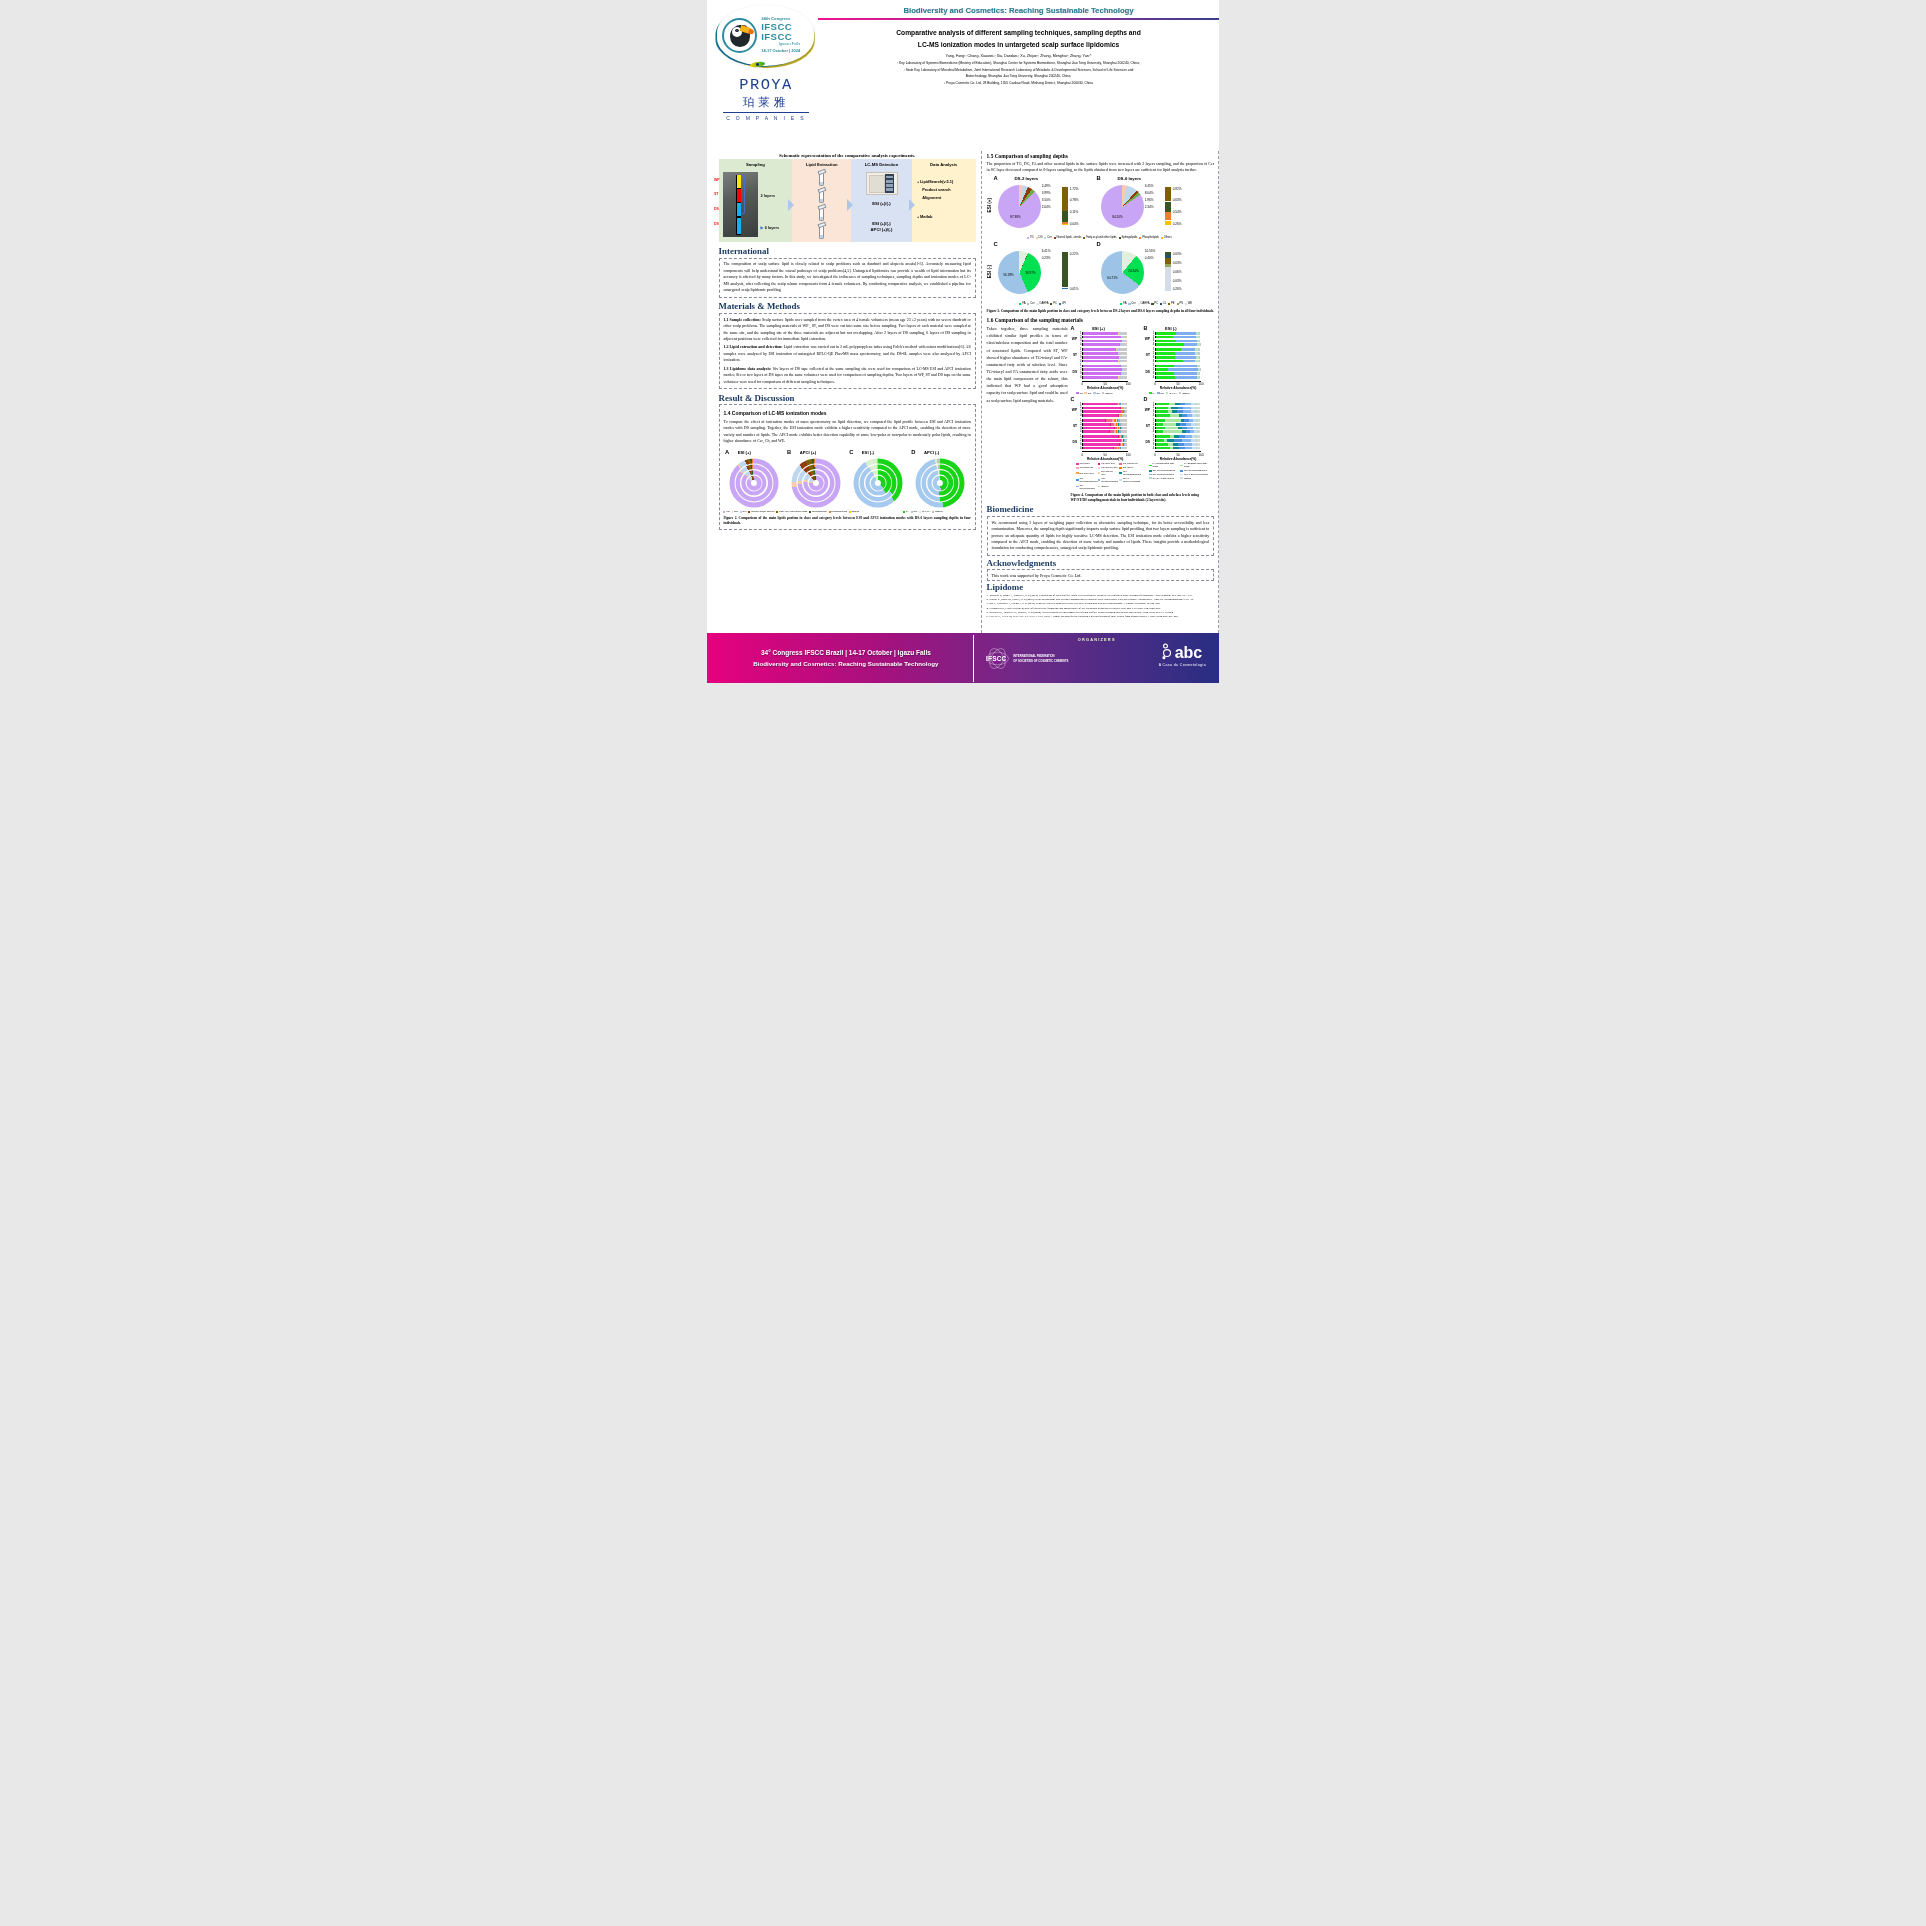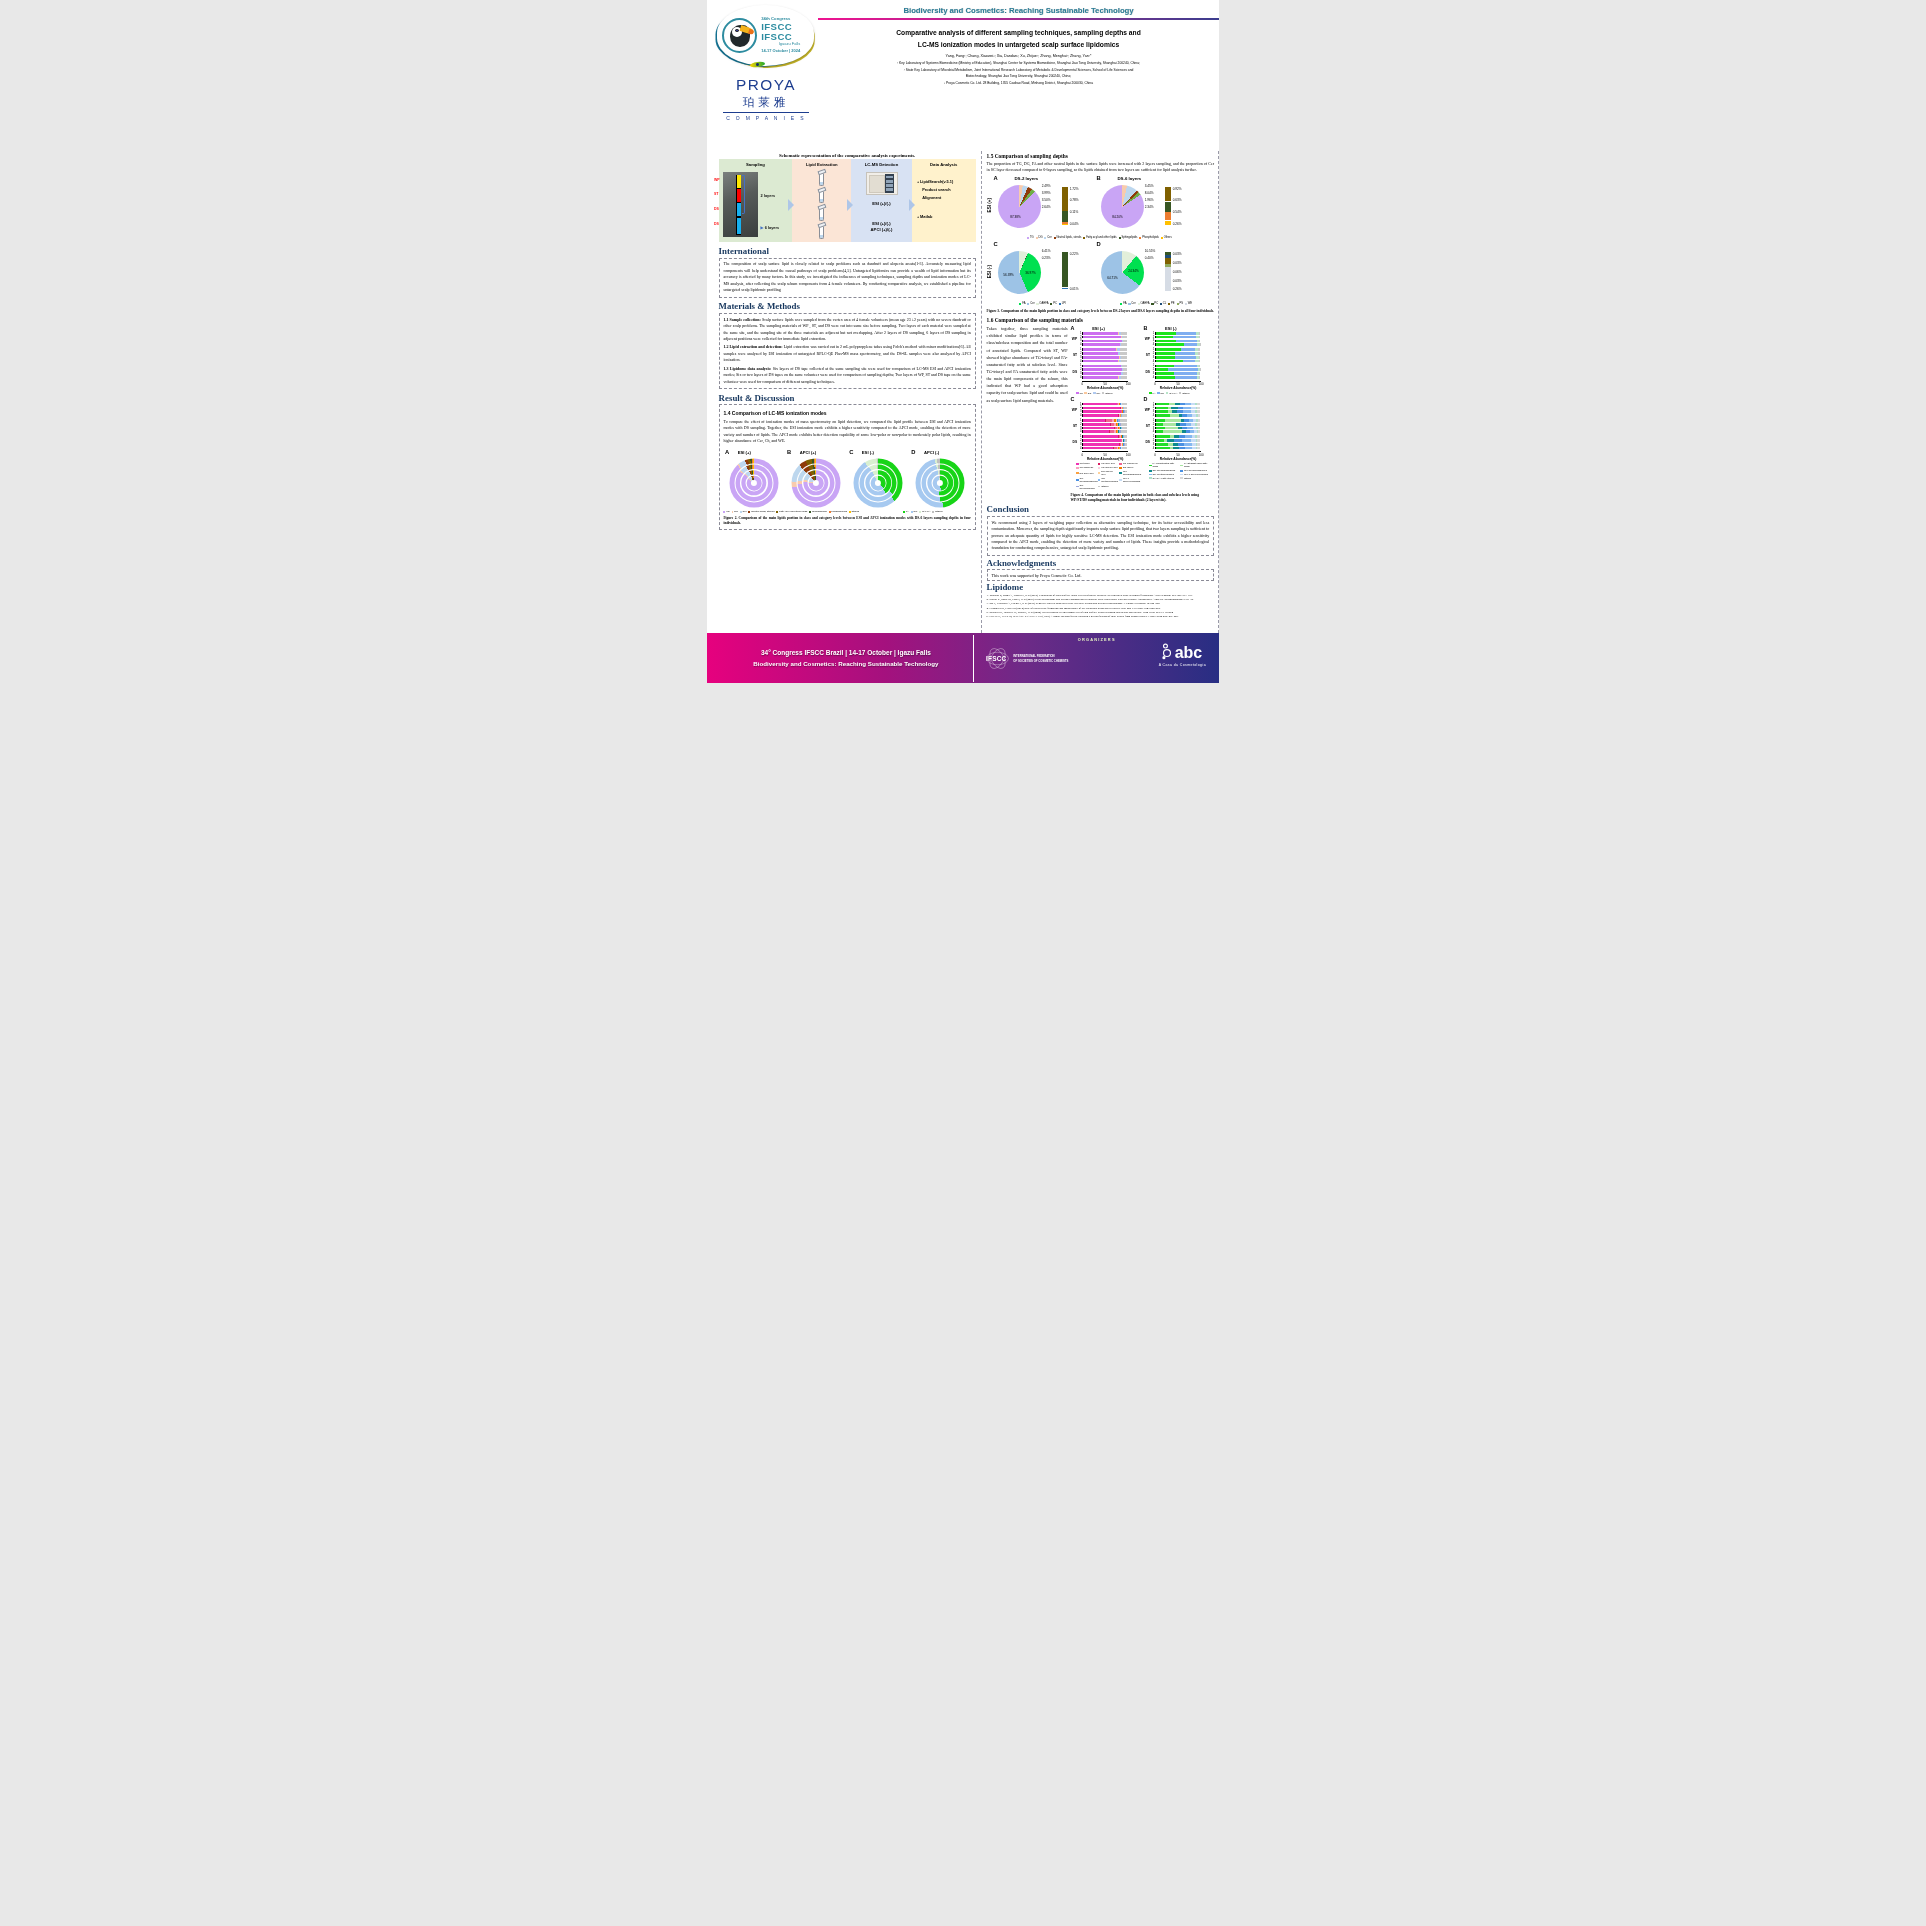--- a/index.html
+++ b/index.html
@@ -24,21 +24,21 @@
   .toucan-beak:after { content:""; position:absolute; right:0; top:1.2px; width:5.4px; height:4.6px; background:#e8701a; border-radius:0 90% 90% 0; }
   .clogo-text { margin-left:3.9px; line-height:1.05; }
   .clogo-l1 { color:#2d8ca0; font-family:"Liberation Sans",sans-serif; font-weight:bold; font-size:4.2px; }
   .clogo-l2, .clogo-l3 { color:#2d8ca0; font-family:"Liberation Sans",sans-serif; font-weight:bold; font-size:9.6px; letter-spacing:0.4px; }
   .clogo-l4 { color:#2d8ca0; font-family:"Liberation Sans",sans-serif; font-size:4px; text-align:right; }
   .clogo-l5 { color:#2d8ca0; font-family:"Liberation Sans",sans-serif; font-weight:bold; font-size:4px; margin-top:2.3px; }
   .brflag { position:absolute; left:33px; bottom:-1.5px; width:15.4px; height:5px; background:linear-gradient(90deg,#ffd400,#1ea82e); border-radius:50%; transform:rotate(-8deg); }
   .brflag:after { content:""; position:absolute; left:5.8px; top:1.2px; width:3.1px; height:3.1px; background:#15306e; border-radius:50%; }
 
   .proya { position:absolute; left:13px; top:76px; width:92px; text-align:center; color:#1d3d8f; }
-  .proya-name { font-size:15.4px; letter-spacing:1.5px; font-family:Liberation Sans, sans-serif; }
+  .proya-name { font-size:15.4px; letter-spacing:1.5px; font-family:Liberation Mono, monospace; }
   .proya-cn { font-size:11.6px; letter-spacing:3.9px; margin-top:0.8px; font-family:"DejaVu Sans",sans-serif; }
   .proya-line { border-top:0.6px solid #1d3d8f; margin:2.3px 3.1px 1.5px; }
   .proya-comp { font-family:"Liberation Sans",sans-serif; font-size:5px; letter-spacing:2.3px; }
 
   .head-right { margin-left:111px; padding-top:6.2px; }
   .banner { text-align:center; color:#2b7e98; font-family:"Liberation Sans",sans-serif;
             font-weight:bold; font-size:7.7px; text-shadow:0.4px 0.4px 0.8px rgba(0,0,0,.25); }
   .grad-bar { height:1.9px; margin:3.1px 0 8.5px 0; background:linear-gradient(90deg,#ee1390,#a12a90,#3b3d8e); }
   .ptitle { text-align:center; font-family:"Liberation Sans",sans-serif; font-weight:bold; font-size:6.7px; color:#000; }
   .ptitle + .ptitle { margin-top:5.4px; }
@@ -1497,21 +1497,21 @@
                     <i style="background: rgb(217, 217, 217);"></i>
                     <span>Others</span>
                   </span>
                 </div>
               </div>
             </div>
           <div class="figcap">Figure 4. Comparison of the main lipids portion in both class and subclass levels using WP/ST/DS sampling materials in four individuals (2 layers/site).</div>
         </div>
       </div>
 
-      <div class="sec-h" style="margin-top:1.5px">Conclusion</div>
+      <div class="sec-h" style="margin-top:1.5px">Biomedicine</div>
       <div class="tbox">
         <p>We recommend using 2 layers of weighing paper collection as alternative sampling technique, for its better accessibility and less contamination. Moreover, the sampling depth significantly impacts scalp surface lipid profiling, that two layers sampling is sufficient to procure an adequate quantity of lipids for highly sensitive LC-MS detection. The ESI ionization mode exhibits a higher sensitivity compared to the APCI mode, enabling the detection of more variety and number of lipids. These insights provide a methodological foundation for conducting comprehensive, untargeted scalp lipidomic profiling.</p>
       </div>
 
       <div class="sec-h" style="margin-top:2.3px">Acknowledgments</div>
       <div class="ackbox">
         <span>This work was supported by Proya Cosmetic Co. Ltd.</span>
       </div>
 
       <div class="sec-h" style="margin-top:1.5px">Lipidome</div>

